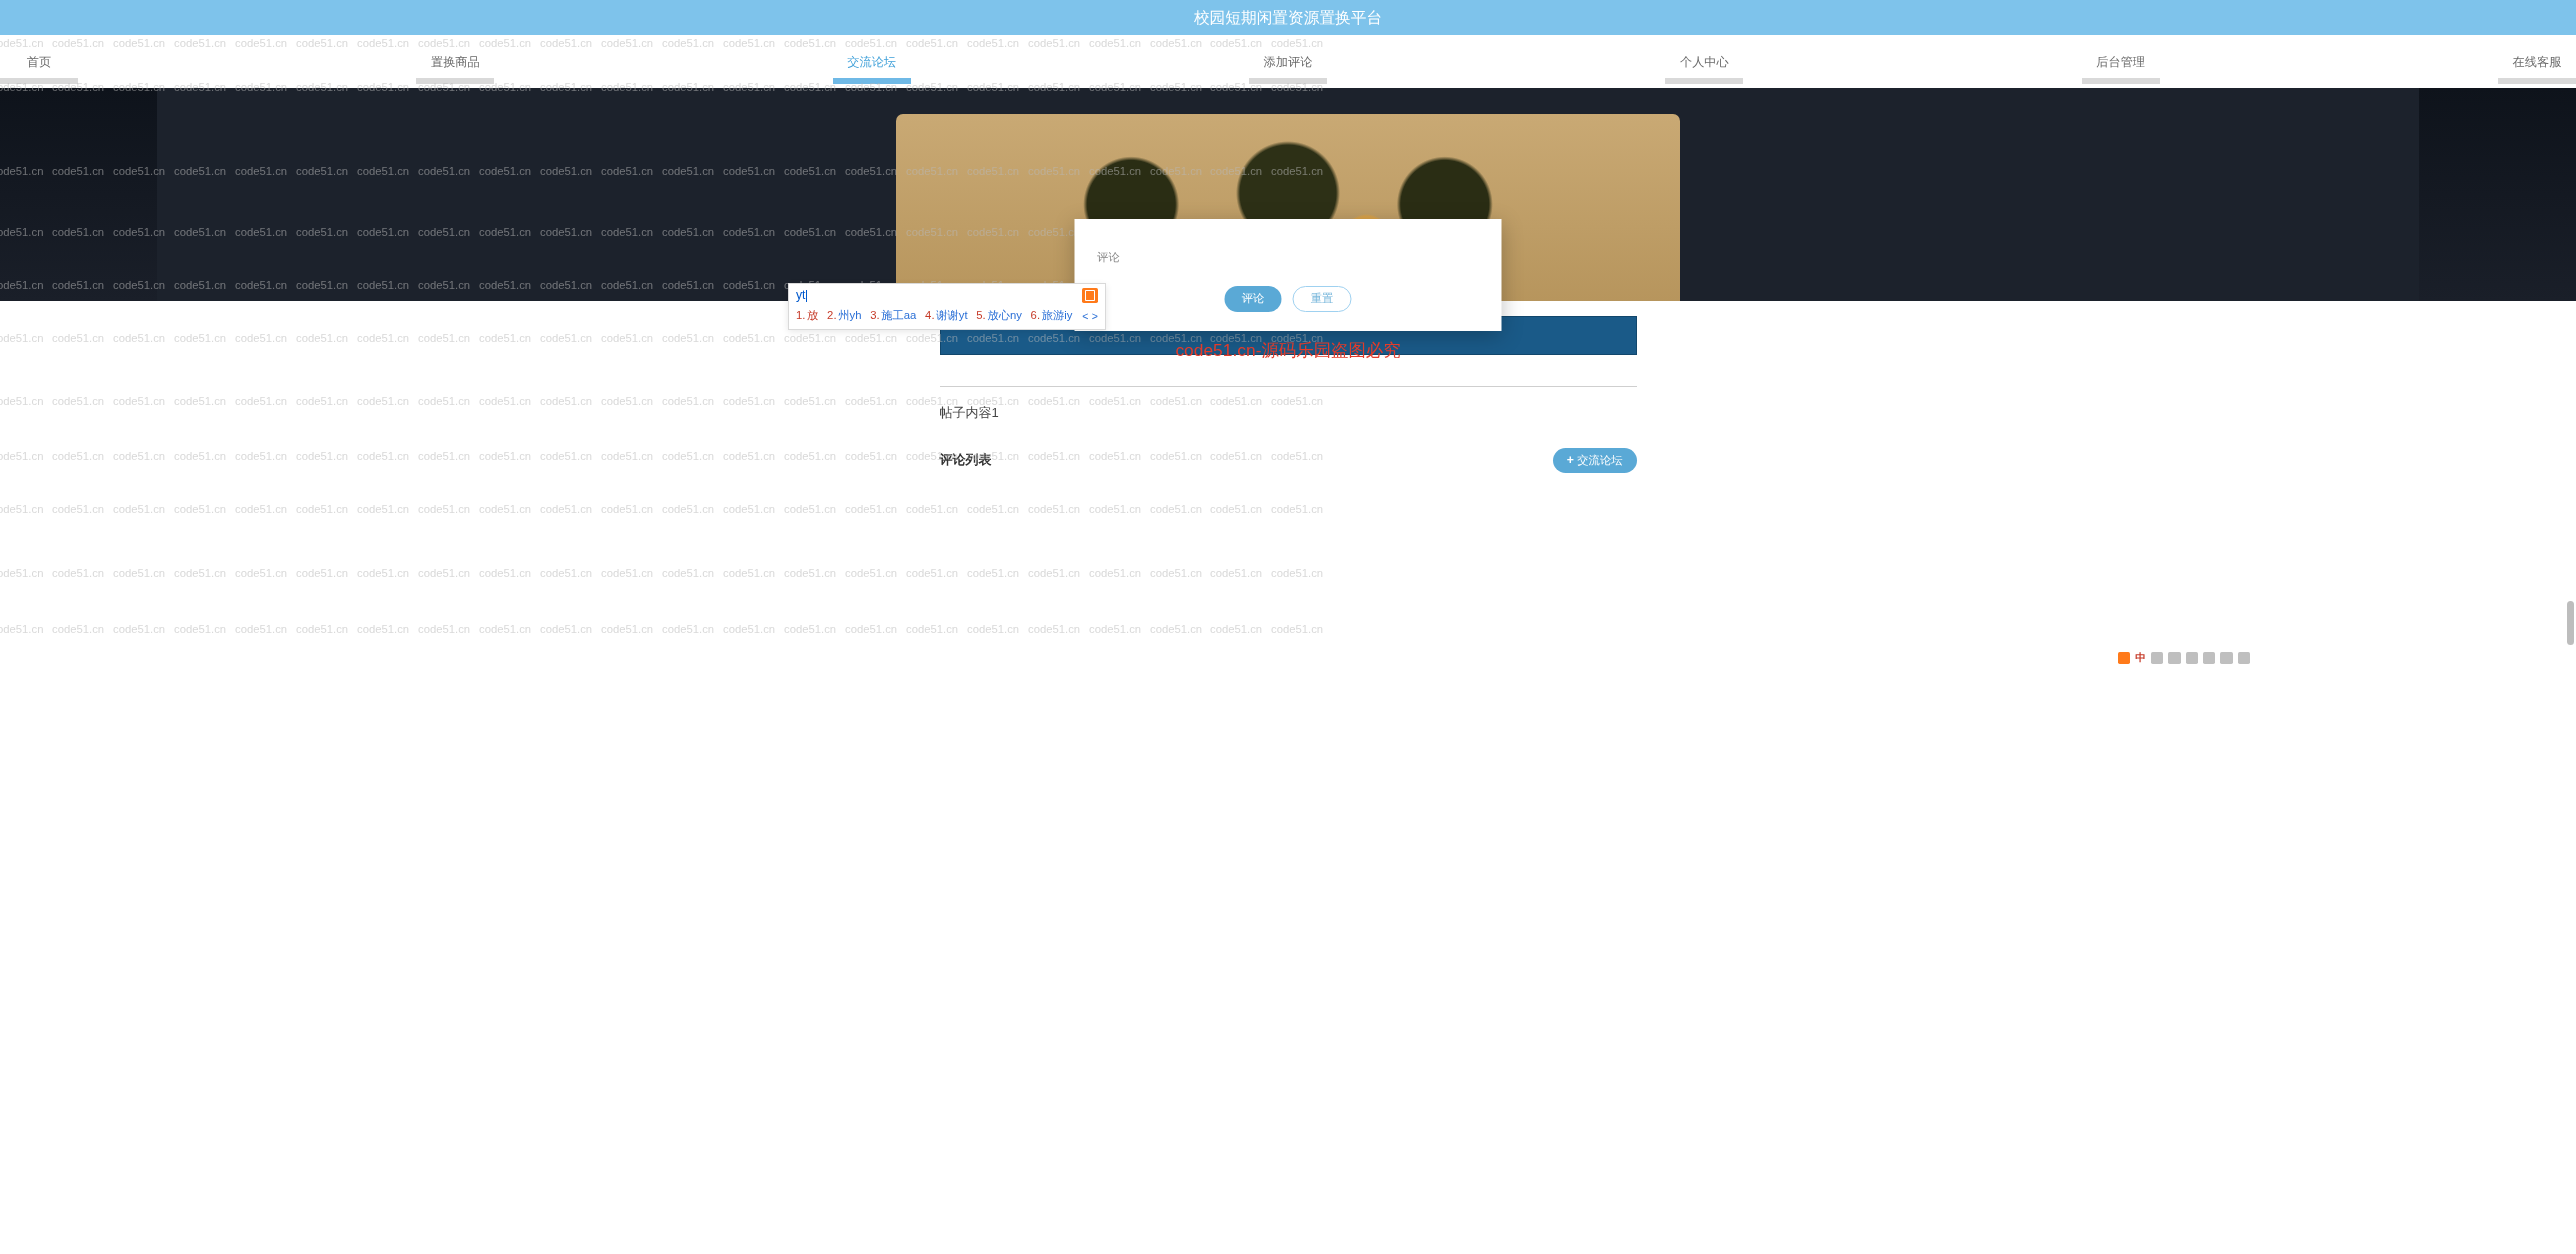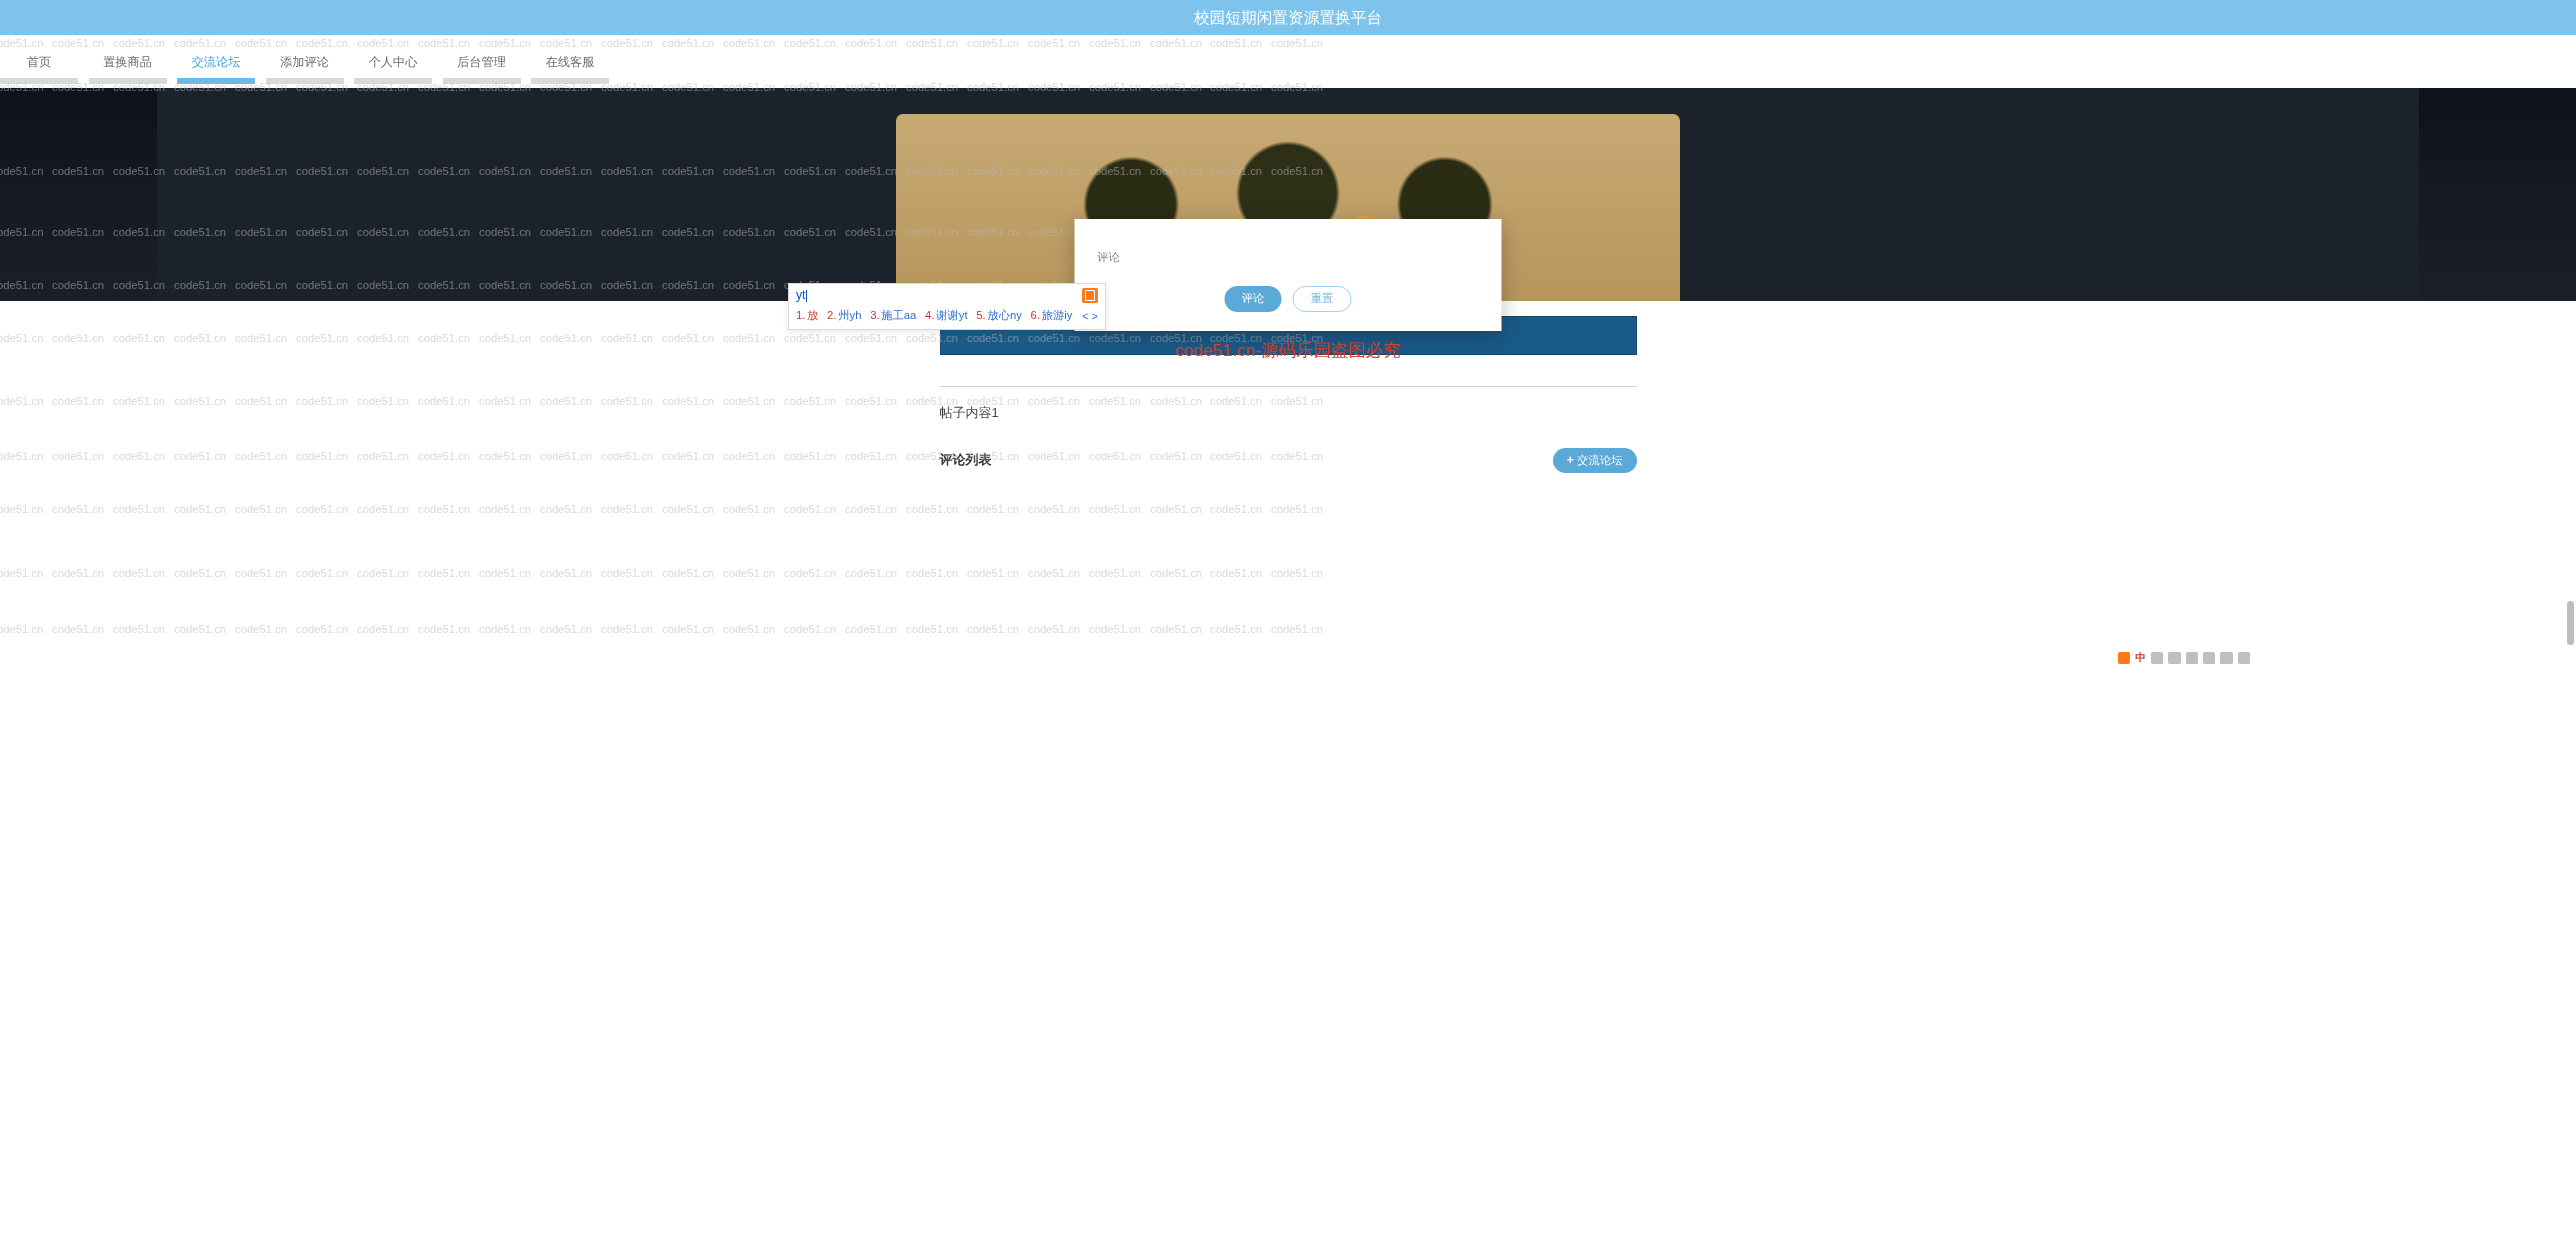--- a/index.html
+++ b/index.html
@@ -8,21 +8,21 @@
 
 
 .watermarks { position:absolute; inset:0; pointer-events:none; z-index:5; }
 .wm { position:absolute; color:#b9b9b9; font-size:11.3px; opacity:.55; white-space:nowrap; }
 
 
 .banner { width:100%; height:35px; background:#7ec3eb; color:#fff; text-align:center; line-height:35px; font-size:15.7px; font-weight:500; }
 
 
 .navwrap { width:100%; background:#fff; padding:12.2px 0 0 0; }
-.nav { display:flex; justify-content:flex-start; gap:10.5px; }
+.nav { display:flex; justify-content:space-between; gap:10.5px; }
 .nav .tab { width:78px; text-align:center; padding:7px 0 3.5px 0; font-size:12.2px; color:#6a6a6a; cursor:pointer; position:relative; }
 .nav .tab.active { color:#3fa0d9; }
 .nav .tab .underline { display:block; height:6.1px; background:#d9d9d9; margin-top:7px; }
 .nav .tab.active .underline { background:#6fb9e6; }
 
 
 .hero { width:100%; height:213px; position:relative; overflow:hidden; background:#1c222c; }
 .hero .plate {
   position:absolute; left:50%; top:26px; transform:translateX(-50%);
   width:784px; height:226px;

